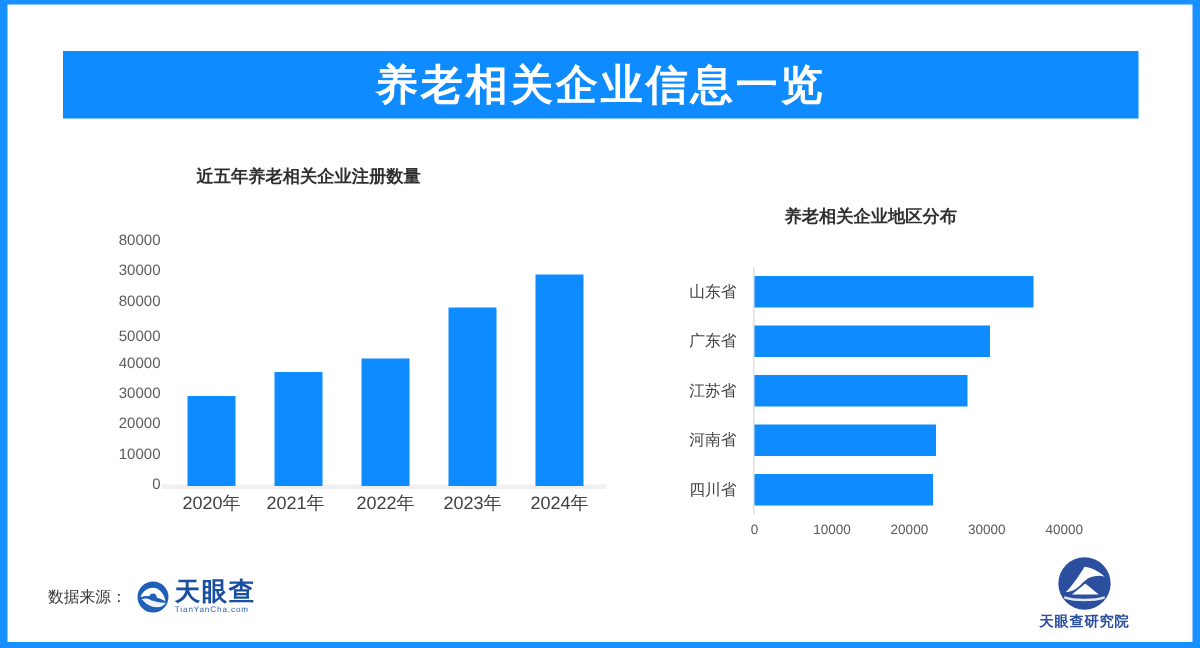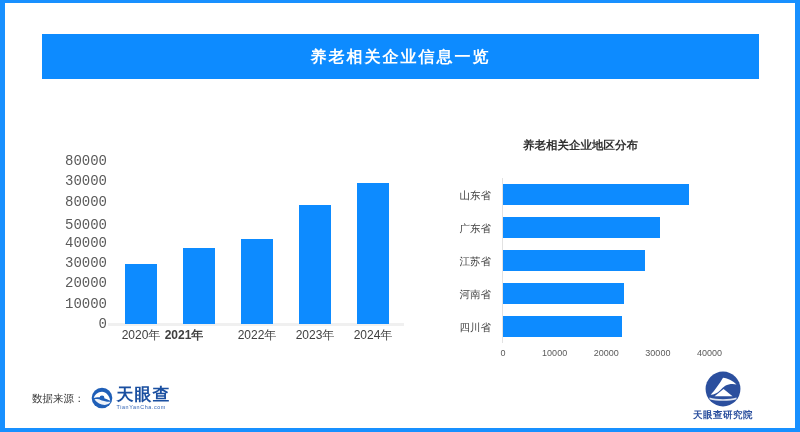--- a/index.html
+++ b/index.html
@@ -35,21 +35,21 @@
     top: 31px;
     width: 717px;
     height: 45px;
     background: #0d8bff;
     display: flex;
     align-items: center;
     justify-content: center;
   }
   #title-text {
     color: #ffffff;
-    font-size: 16px;
+    font-size: 28px;
     font-weight: bold;
     letter-spacing: 2px;
     line-height: 1;
   }
 
   
   .panel { position: absolute; }
   #left-panel  { left: 60px;  top: 96px;  width: 350px; height: 255px; }
   #right-panel { left: 430px; top: 113px;  width: 330px; height: 255px; }
 
@@ -75,25 +75,24 @@
     position: absolute;
     left: 0px;
     top: 62px;
     width: 44px;
     height: 163px;
   }
   .v-tick {
     position: absolute;
     right: 2px;
     transform: translateY(-50%);
-    font-size: 14px;
+    font-size: 10px;
     color: #5a5a5a;
     line-height: 1;
     white-space: nowrap;
-    font-family: Liberation Mono, monospace;
   }
   #v-baseline {
     position: absolute;
     left: 43px;
     top: 224px;
     width: 296px;
     height: 3px;
     background: #f0f0f0;
   }
   .v-bar-wrap {
@@ -243,20 +242,21 @@
 </head>
 <body>
 
 <div id="poster">
 
   <div id="title-banner">
     <span id="title-text">养老相关企业信息一览</span>
   </div>
 
   <div class="panel" id="left-panel">
+    <div class="chart-title" id="left-title">近五年养老相关企业注册数量</div>
 
     <div id="v-axis-labels">
         <div class="v-tick" style="top: 163px;">0</div>
         <div class="v-tick" style="top: 142.625px;">10000</div>
         <div class="v-tick" style="top: 122.25px;">20000</div>
         <div class="v-tick" style="top: 101.875px;">30000</div>
         <div class="v-tick" style="top: 81.5px;">40000</div>
         <div class="v-tick" style="top: 64px;">50000</div>
         <div class="v-tick" style="top: 40.75px;">80000</div>
         <div class="v-tick" style="top: 20.375px;">30000</div>
@@ -275,21 +275,21 @@
         </div>
         <div class="v-bar-wrap" style="left: 187px;">
           <div class="v-bar" style="height: 119.194px; background: rgb(13, 139, 255);"></div>
         </div>
         <div class="v-bar-wrap" style="left: 245px;">
           <div class="v-bar" style="height: 140.588px; background: rgb(13, 139, 255);"></div>
         </div>
       </div>
     <div id="v-cat-labels">
         <div class="v-cat" style="left: 29px;">2020年</div>
-        <div class="v-cat" style="left: 72px; font-weight: bold;">2021年</div>
+        <div class="v-cat" style="left: 85px;">2021年</div>
         <div class="v-cat" style="left: 145px; text-align: center;">2022年</div>
         <div class="v-cat" style="left: 203px;">2023年</div>
         <div class="v-cat" style="left: 261px;">2024年</div>
       </div>
   </div>
 
   <div class="panel" id="right-panel">
     <div class="chart-title" id="right-title">养老相关企业地区分布</div>
 
     <div id="h-axisline"></div>

